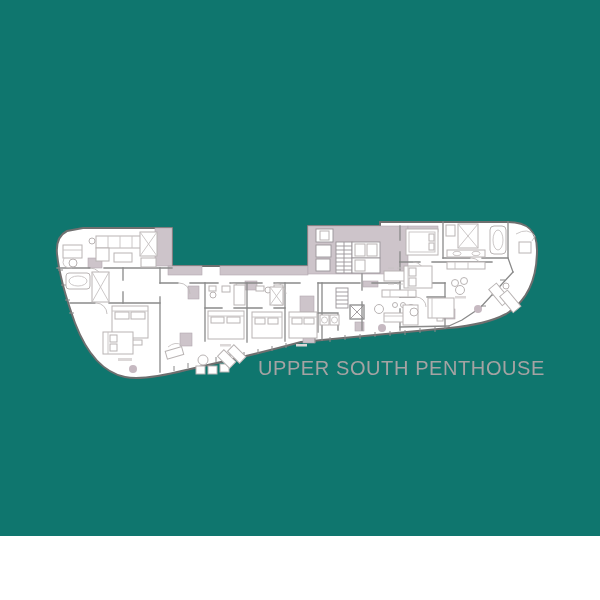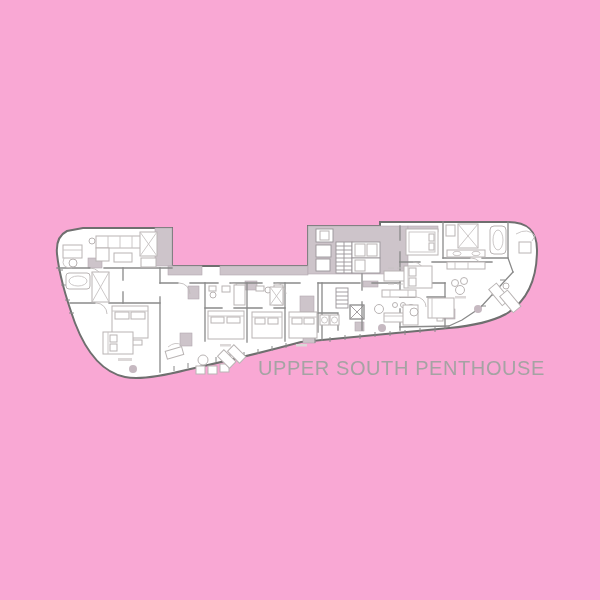--- a/index.html
+++ b/index.html
@@ -1,19 +1,19 @@
 <!DOCTYPE html>
 <html><head>
 <meta charset="utf-8">
 <style>
   html,body{margin:0;padding:0;background:#ffffff;}
   .page{
     position:relative;
-    width:600px;height:600px;
-    background:#f9a8d4;
+    width:600px;height:536px;
+    background:#0f766e;
     overflow:hidden;
     font-family:"Liberation Sans", sans-serif;
   }
   svg{position:absolute;left:0;top:0;}
   .owall{stroke:#6f6f6f;stroke-width:2;fill:#ffffff;}
   .wall{stroke:#8a8a8a;stroke-width:1.3;fill:none;stroke-linecap:square;}
   .thinwall{stroke:#9a9499;stroke-width:0.9;fill:none;}
   .core{fill:#cdc4ca;stroke:#b3a9b0;stroke-width:0.6;}
   .cut{fill:#ffffff;stroke:#9a9499;stroke-width:0.9;}
   .furn{stroke:#b9b4b4;stroke-width:1;fill:#ffffff;}

